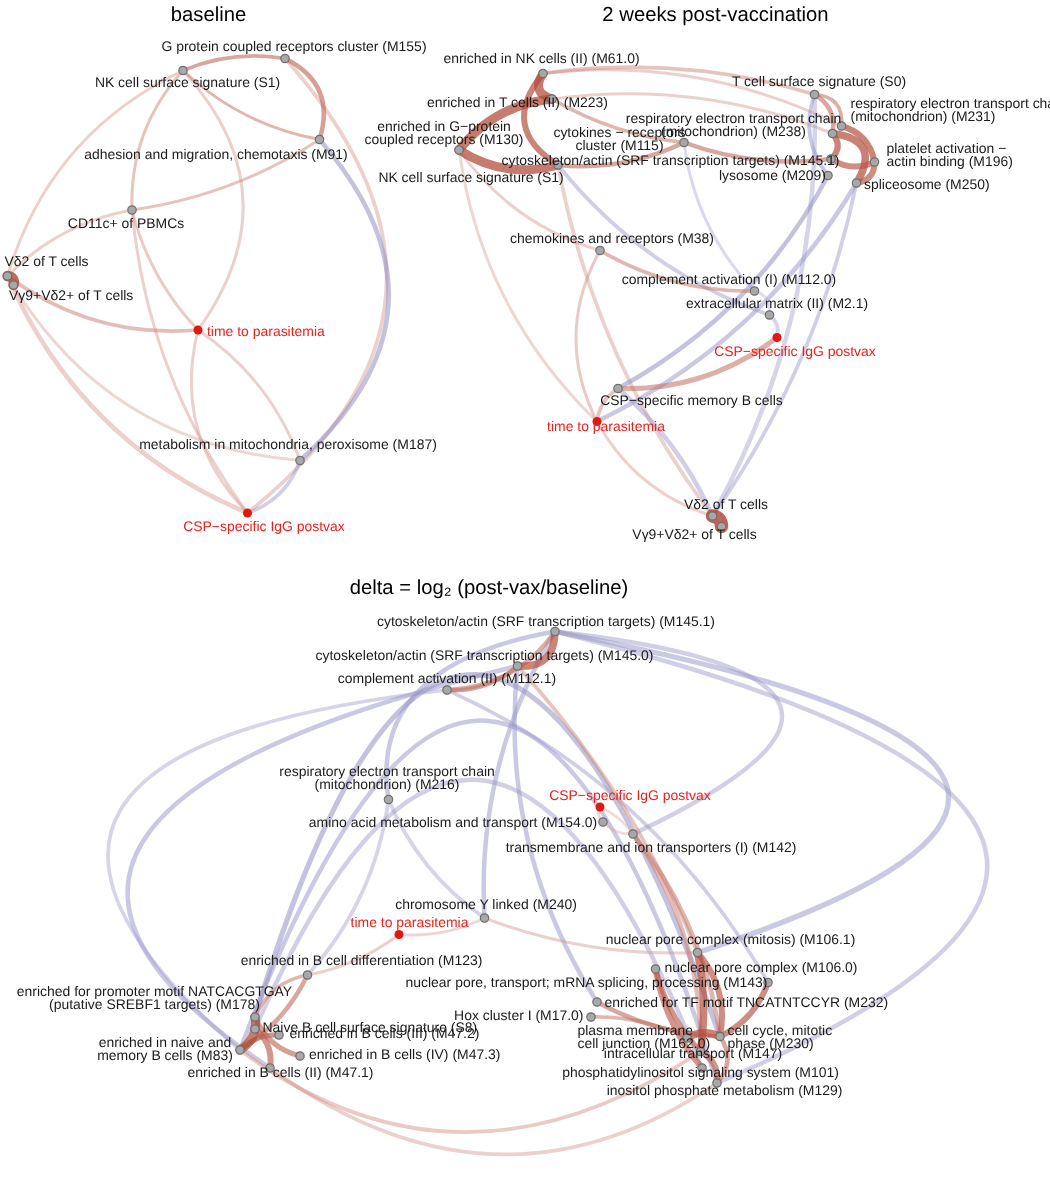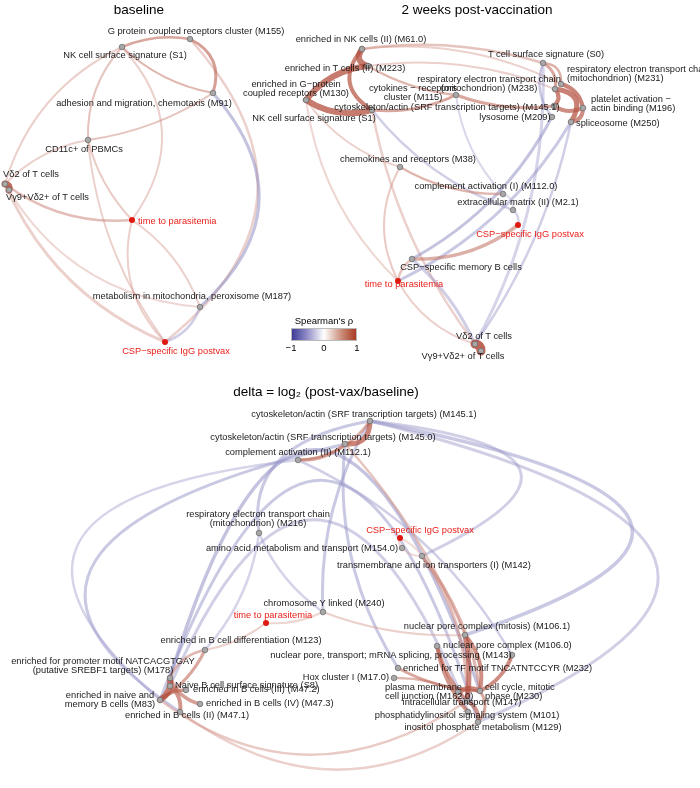--- a/index.html
+++ b/index.html
@@ -236,22 +236,13 @@
       <text x="385" y="690" text-anchor="start" font-size="9.3" fill="#1a1a1a">plasma membrane</text>
       <text x="385" y="698.8" text-anchor="start" font-size="9.3" fill="#1a1a1a">cell junction (M162.0)</text>
       <text x="485" y="690" text-anchor="start" font-size="9.3" fill="#1a1a1a">cell cycle, mitotic</text>
       <text x="485" y="698.8" text-anchor="start" font-size="9.3" fill="#1a1a1a">phase (M230)</text>
       <text x="462" y="705" text-anchor="middle" font-size="9.3" fill="#1a1a1a">intracellular transport (M147)</text>
       <text x="467" y="718" text-anchor="middle" font-size="9.3" fill="#1a1a1a">phosphatidylinositol signaling system (M101)</text>
       <text x="483" y="730" text-anchor="middle" font-size="9.3" fill="#1a1a1a">inositol phosphate metabolism (M129)</text>
       <text x="326" y="396" text-anchor="middle" font-size="13.5" fill="#000000">delta = log₂ (post-vax/baseline)</text>
     </svg>
 
-  <div class="legend">
-    <div class="legend-title">Spearman's ρ</div>
-    <div class="legend-bar"></div>
-    <div class="legend-ticks">
-      <span class="tick-0">−1</span>
-      <span class="tick-1">0</span>
-      <span class="tick-2">1</span>
-    </div>
-  </div>
 </div>
 
 </body></html>

